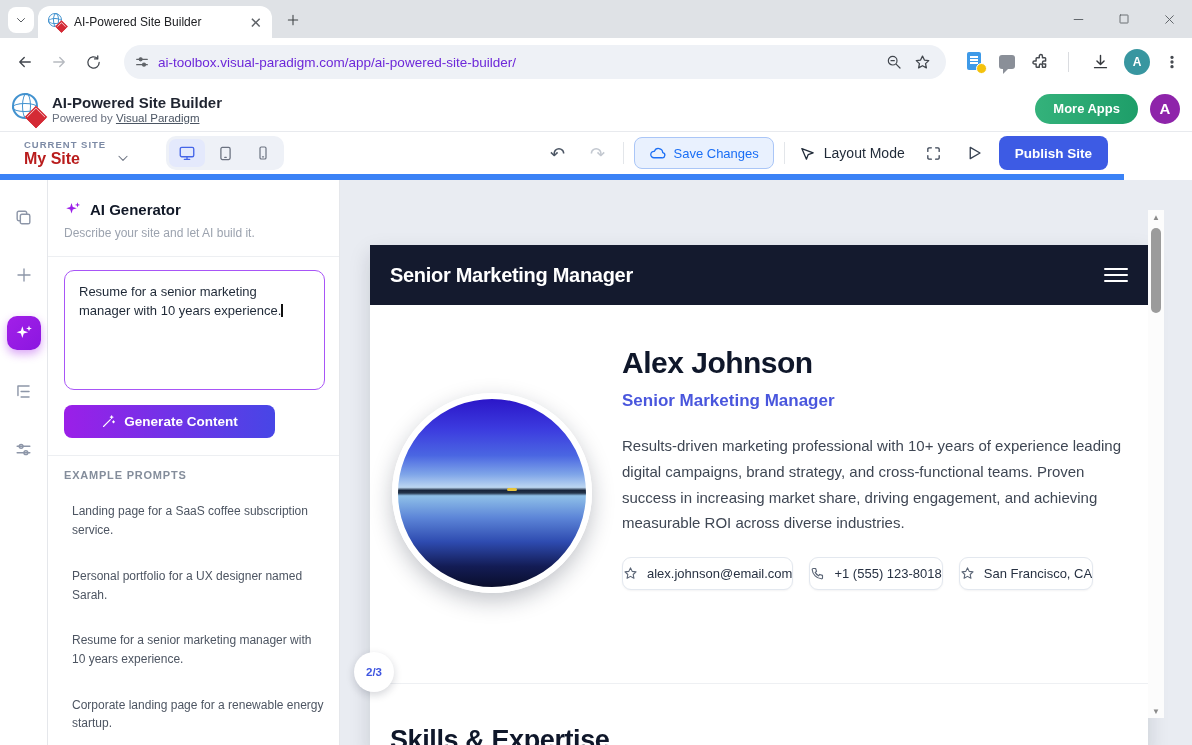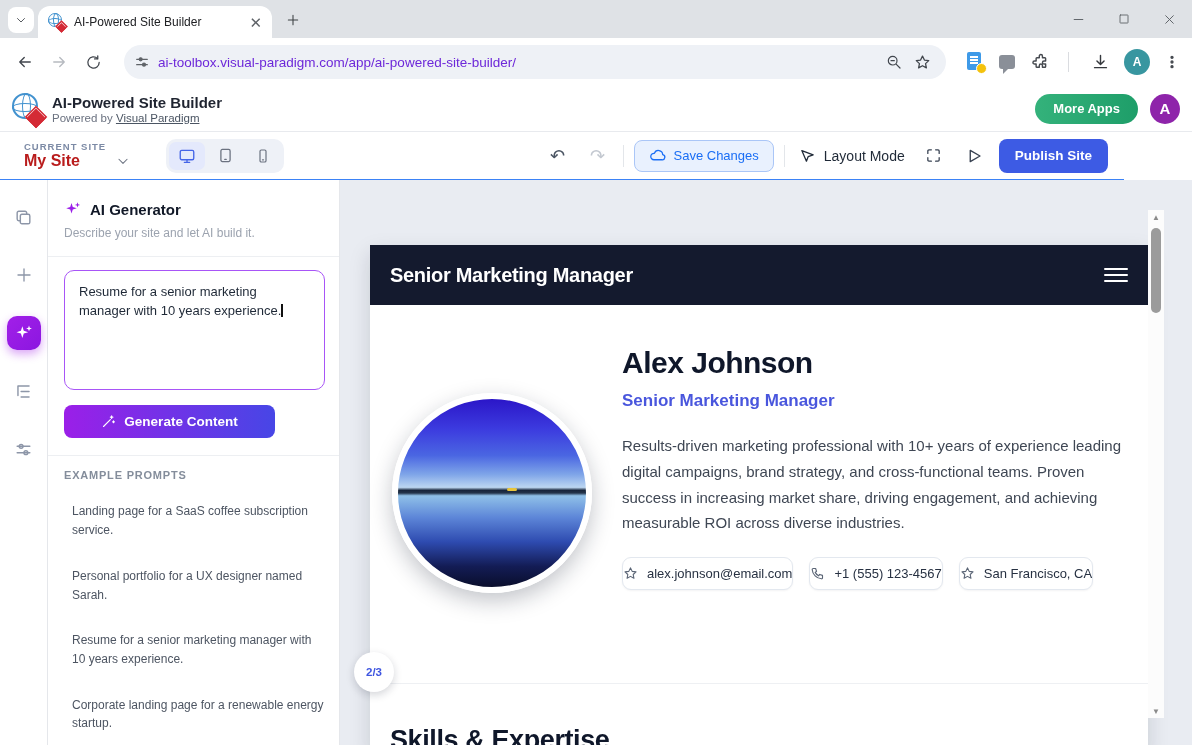--- a/index.html
+++ b/index.html
@@ -65,21 +65,21 @@
   .powered { font-size:11.5px; color:#6b7280; }
   .powered a { color:#4b5563; text-decoration:underline; cursor:pointer; }
   .more-apps { margin-left:auto; height:30px; padding:0 18px; border:none; border-radius:15px;
     background:linear-gradient(90deg,#34b27b,#1e9e69); color:#fff; font-size:13px; font-weight:700;
     cursor:pointer; font-family:inherit; }
   .avatar-app { width:30px; height:30px; border-radius:50%; background:#8e24aa; color:#fff; font-weight:800;
     font-size:15px; display:flex; align-items:center; justify-content:center; margin-left:12px; cursor:pointer; }
 
   
   .toolbar { position:absolute; left:0; top:132px; width:1124px; height:48px; background:#fff;
-    border-bottom:1px solid #3b82f6; display:flex; align-items:center; }
+    border-bottom:6px solid #3b82f6; display:flex; align-items:center; }
   .cur-site { margin-left:24px; }
   .cur-site-label { font-size:9.5px; font-weight:700; letter-spacing:1px; color:#7c8aa5; }
   .site-name { font-size:16px; font-weight:700; color:#b91c1c; line-height:1.1; }
   .chev { color:#6b7280; margin:10px 8px 0 10px; cursor:pointer; }
   .devgroup { margin-left:28px; background:#eef1f7; border-radius:10px; padding:3px; display:flex; gap:2px; }
   .devbtn { width:36px; height:28px; border-radius:7px; display:flex; align-items:center; justify-content:center;
     color:#6b7280; cursor:pointer; }
   .devbtn.active { background:#e4e9fc; color:#4565e8; }
   .tb-right { margin-left:auto; display:flex; align-items:center; gap:10px; padding-right:16px; }
   .tb-ic { width:30px; height:30px; display:flex; align-items:center; justify-content:center; cursor:pointer; }
@@ -414,21 +414,21 @@
         <div class="chip">
           <svg class="ic cic" width="15" height="15" viewBox="0 0 24 24">
               <path d="M12 3l2.7 5.6 6.1.8-4.5 4.2 1.2 6-5.5-3-5.5 3 1.2-6L3.2 9.4l6.1-.8z"></path>
             </svg>
           <span>alex.johnson@email.com</span>
         </div>
         <div class="chip">
           <svg class="ic cic" width="15" height="15" viewBox="0 0 24 24">
               <path d="M5 4h4l1.5 4.5-2.2 1.7a13 13 0 0 0 5.5 5.5l1.7-2.2L20 15v4a1.5 1.5 0 0 1-1.6 1.5C10.6 20 4 13.4 3.5 5.6A1.5 1.5 0 0 1 5 4z"></path>
             </svg>
-          <span>+1 (555) 123-4567</span>
+          <span>+1 (555) 123-8018</span>
         </div>
         <div class="chip">
           <svg class="ic cic" width="15" height="15" viewBox="0 0 24 24">
               <path d="M12 3l2.7 5.6 6.1.8-4.5 4.2 1.2 6-5.5-3-5.5 3 1.2-6L3.2 9.4l6.1-.8z"></path>
             </svg>
           <span>San Francisco, CA</span>
         </div>
       </div>
 
       <div class="card-div"></div>

